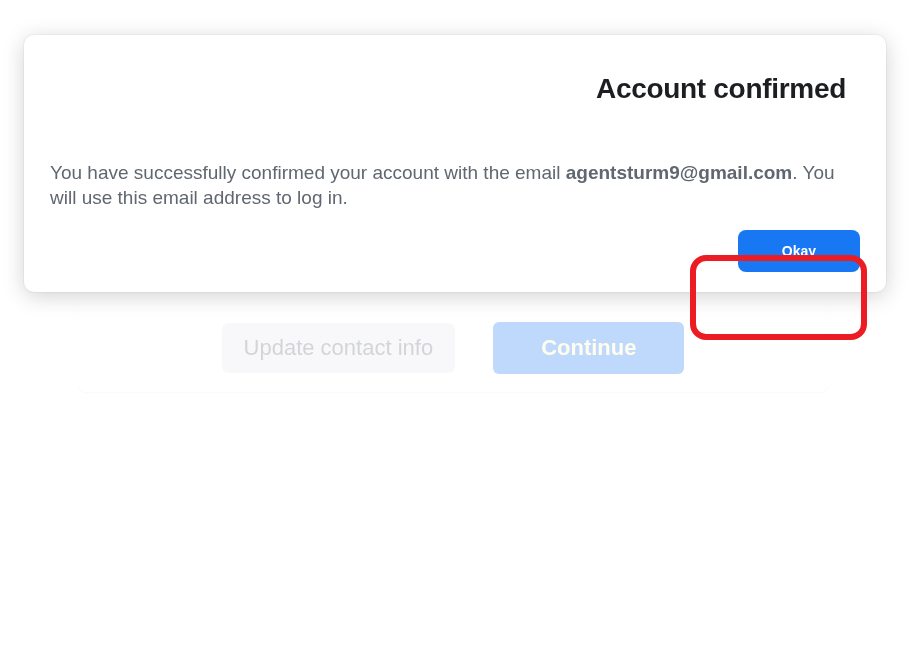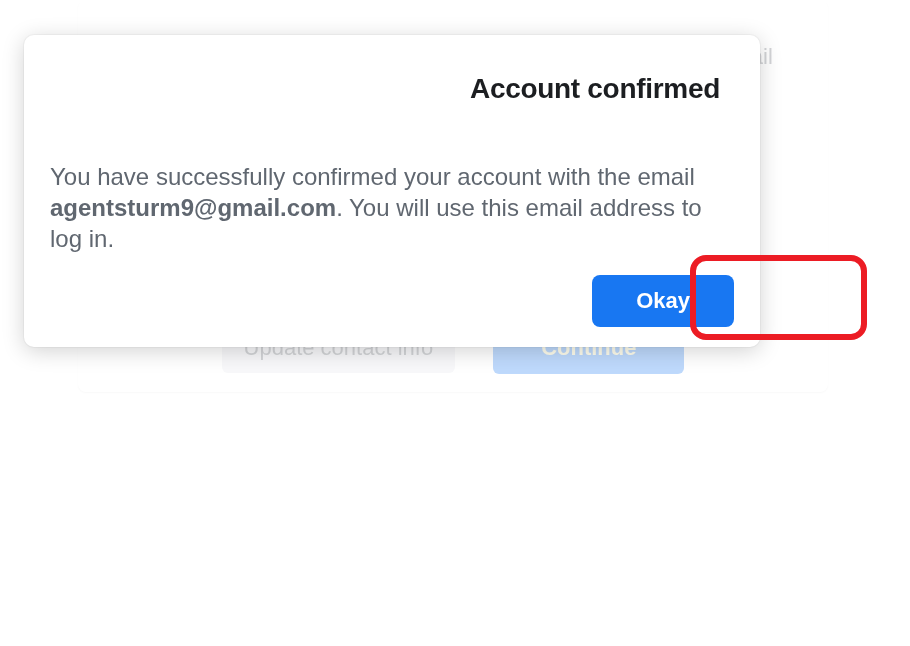--- a/index.html
+++ b/index.html
@@ -66,57 +66,57 @@
       top: 0;
       left: 0;
       width: 910px;
       height: 395px;
       background: rgba(255,255,255,0.72);
     }
     .modal {
       position: absolute;
       top: 35px;
       left: 24px;
-      width: 736px;
+      width: 862px;
       background: #ffffff;
       border-radius: 10px;
       box-shadow: 0 4px 22px rgba(0,0,0,0.18), 0 0 0 1px rgba(0,0,0,0.03);
       padding: 0;
     }
     .modal-header {
       padding: 38px 40px 0 40px;
       text-align: right;
     }
     .modal-title {
       font-size: 28px;
       font-weight: 700;
       color: #1c1e21;
       letter-spacing: -0.3px;
     }
     .modal-body {
       padding: 56px 26px 0 26px;
     }
     .modal-message {
-      font-size: 24px;
+      font-size: 19px;
       color: #606770;
       line-height: 1.3;
     }
     .modal-message .email {
       font-weight: 700;
       color: #606770;
     }
     .modal-footer {
       padding: 20px 26px 20px 26px;
       display: flex;
       justify-content: flex-end;
     }
     .okay-button {
       background: #1877f2;
       color: #ffffff;
-      font-size: 22px;
+      font-size: 14px;
       font-weight: 700;
       border: none;
       border-radius: 8px;
       padding: 13px 44px;
       cursor: pointer;
     }
     .highlight-ring {
       position: absolute;
       top: 255px;
       left: 690px;

